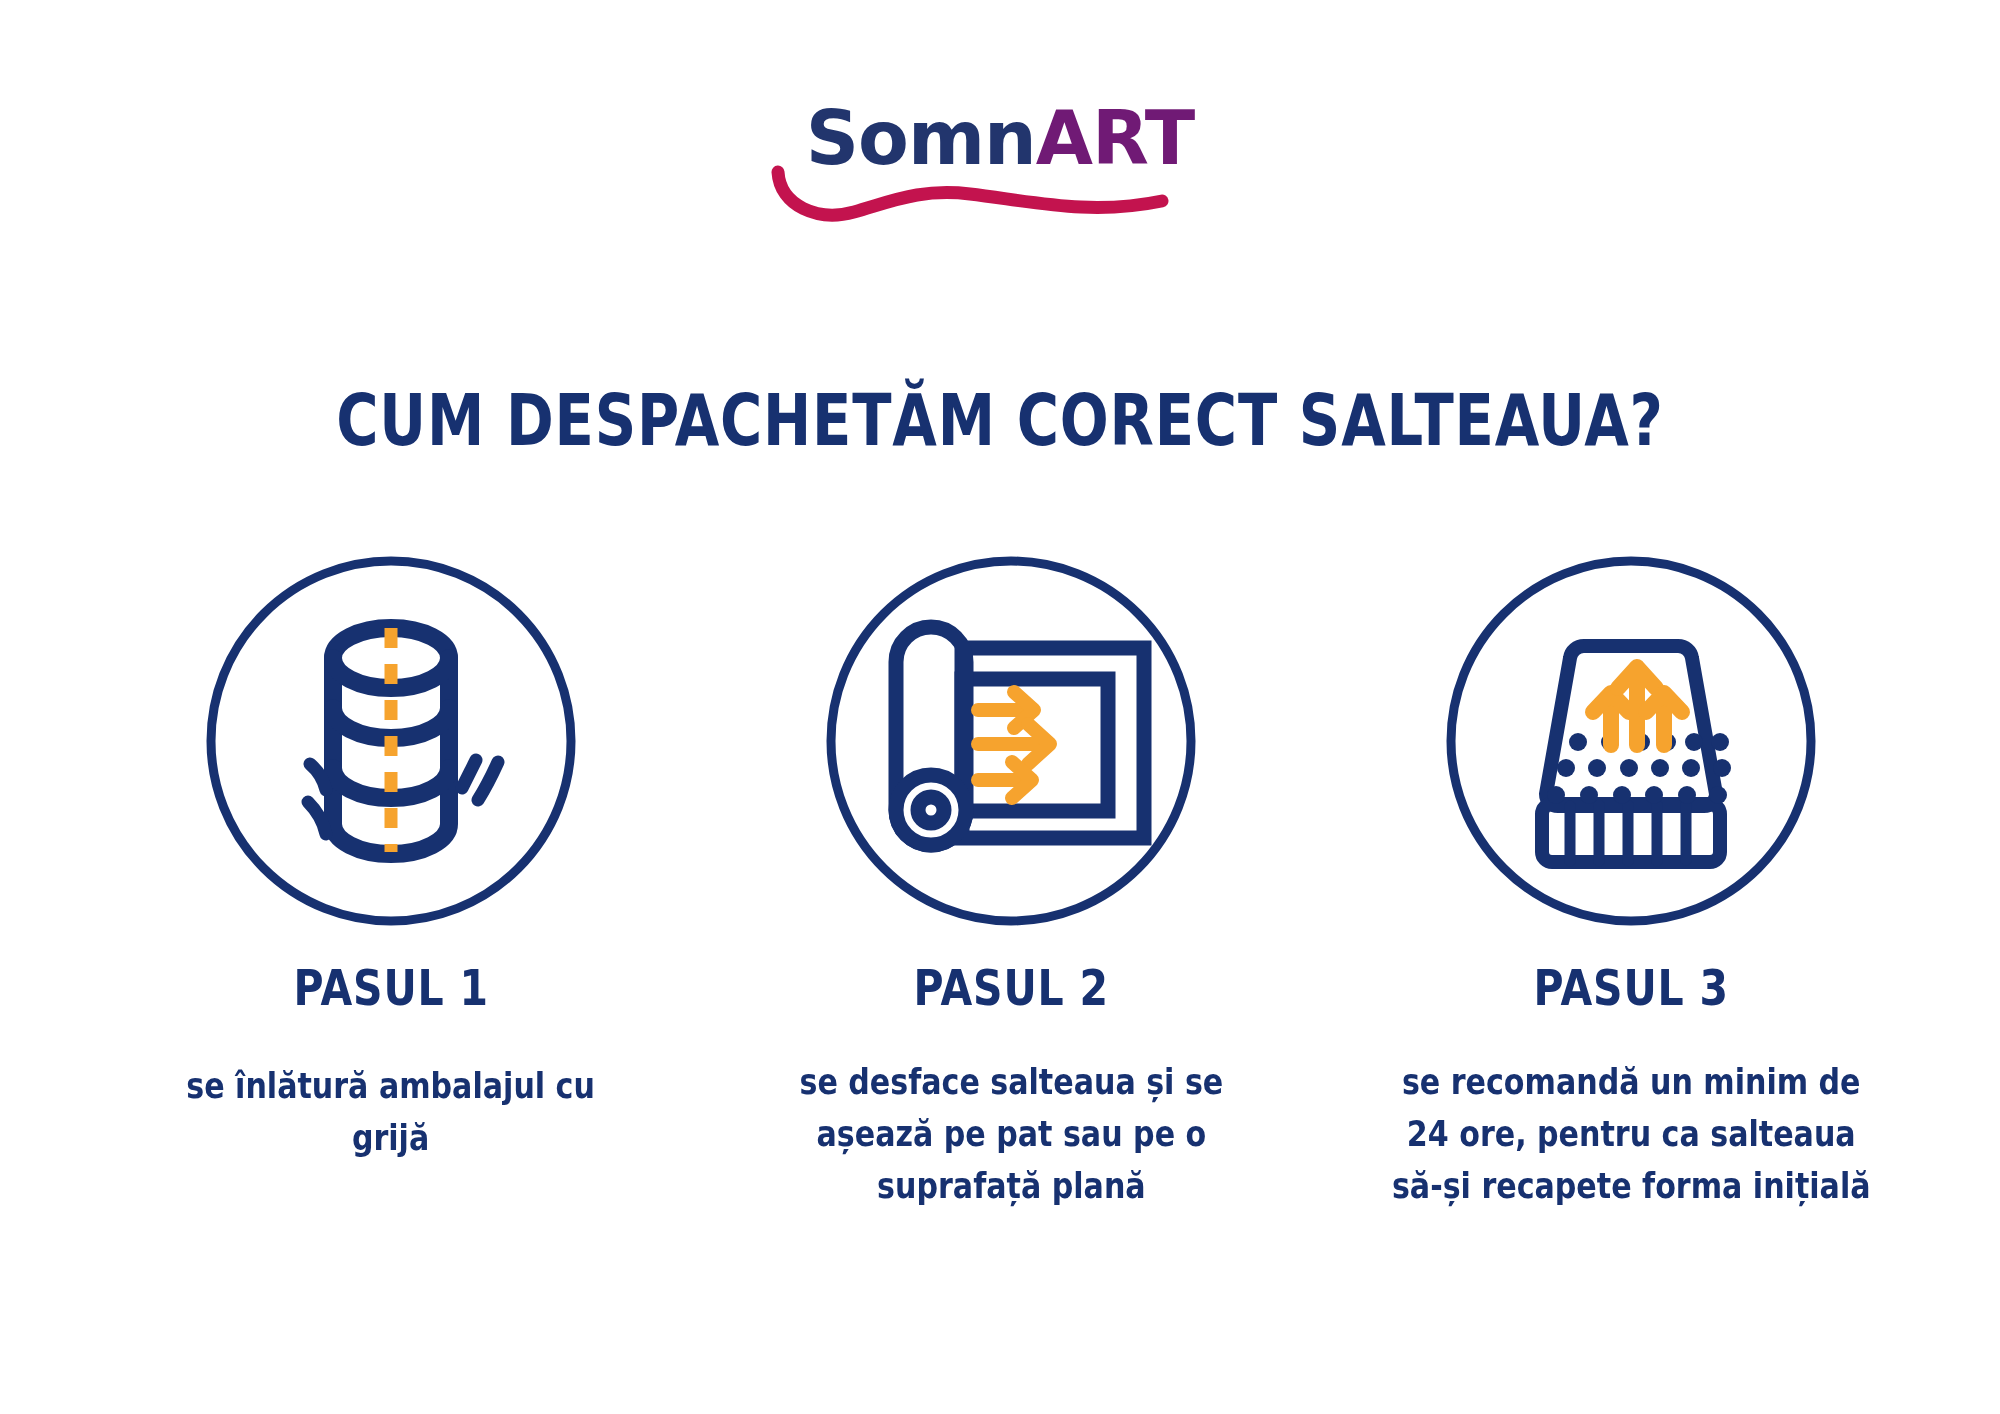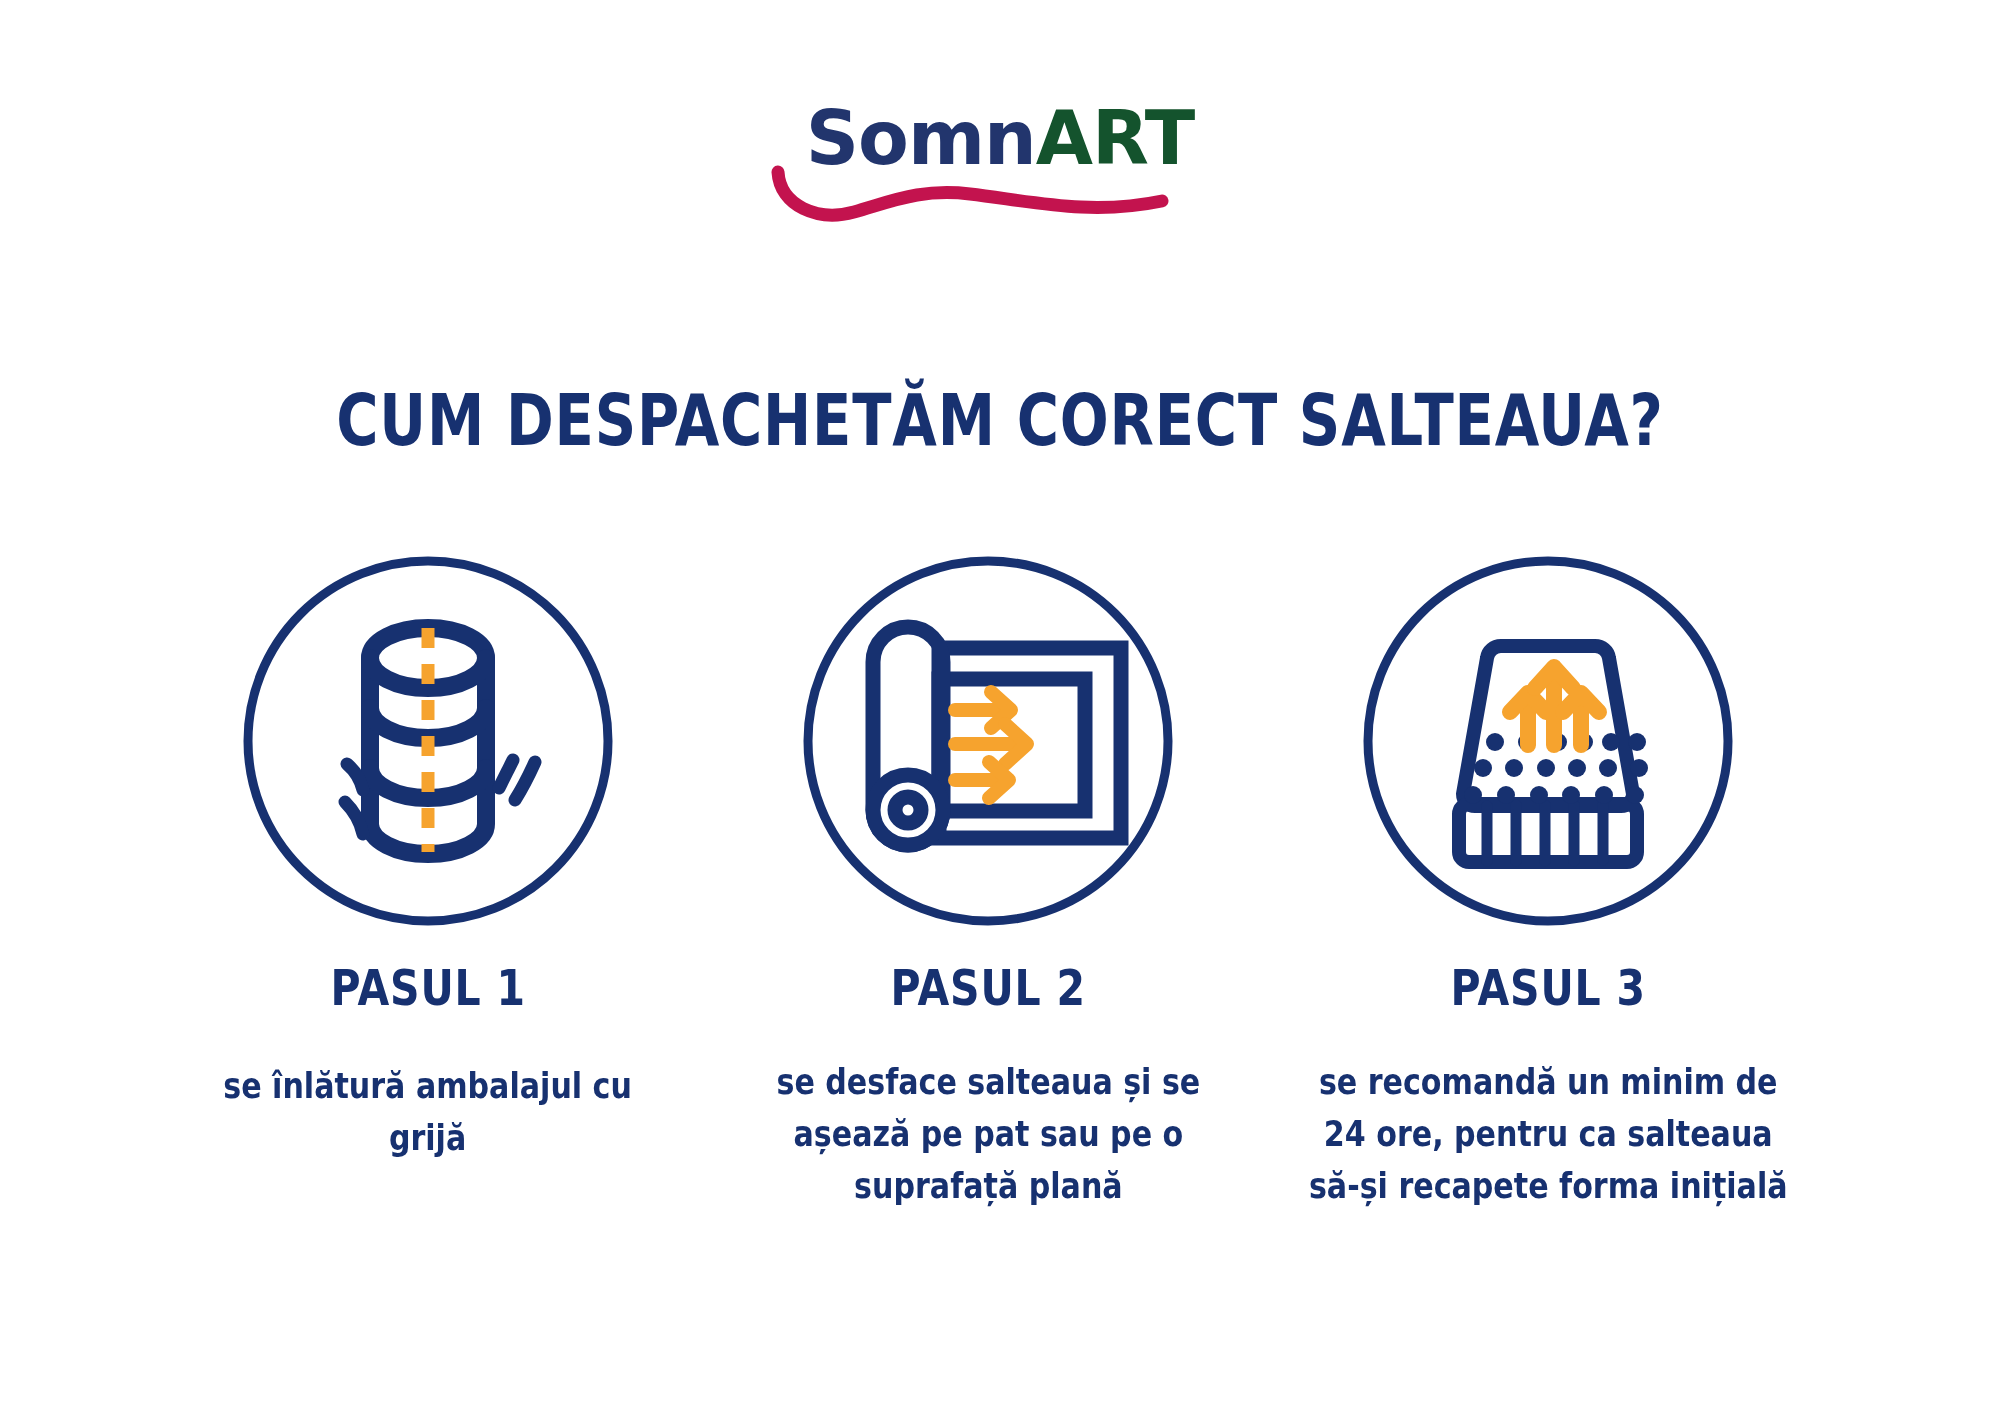--- a/index.html
+++ b/index.html
@@ -47,21 +47,21 @@
     width: 460px;
     text-align: center;
     font-family: "DejaVu Sans", sans-serif;
     font-size: 74px;
     font-weight: bold;
     letter-spacing: -1px;
     line-height: 84px;
     white-space: nowrap;
   }
   .logo-somn { color: #22356d; text-align: right; }
-  .logo-art  { color: #14532d; }
+  .logo-art  { color: #701a75; }
   .logo-swoosh {
     position: absolute;
     left: 0;
     top: 58px;
     width: 460px;
     height: 72px;
   }
 
   
   .title {
@@ -78,24 +78,24 @@
     letter-spacing: 1px;
     transform: scaleX(0.80);
     transform-origin: center top;
     white-space: nowrap;
   }
 
   
   .steps {
     position: absolute;
     top: 552px;
-    left: 88px;
+    left: 111px;
     width: 1800px;
     display: flex;
-    justify-content: center;
+    justify-content: space-between;
     align-items: flex-start;
   }
   .step {
     width: 560px;
     display: flex;
     flex-direction: column;
     align-items: center;
   }
   .icon-circle {
     width: 378px;

